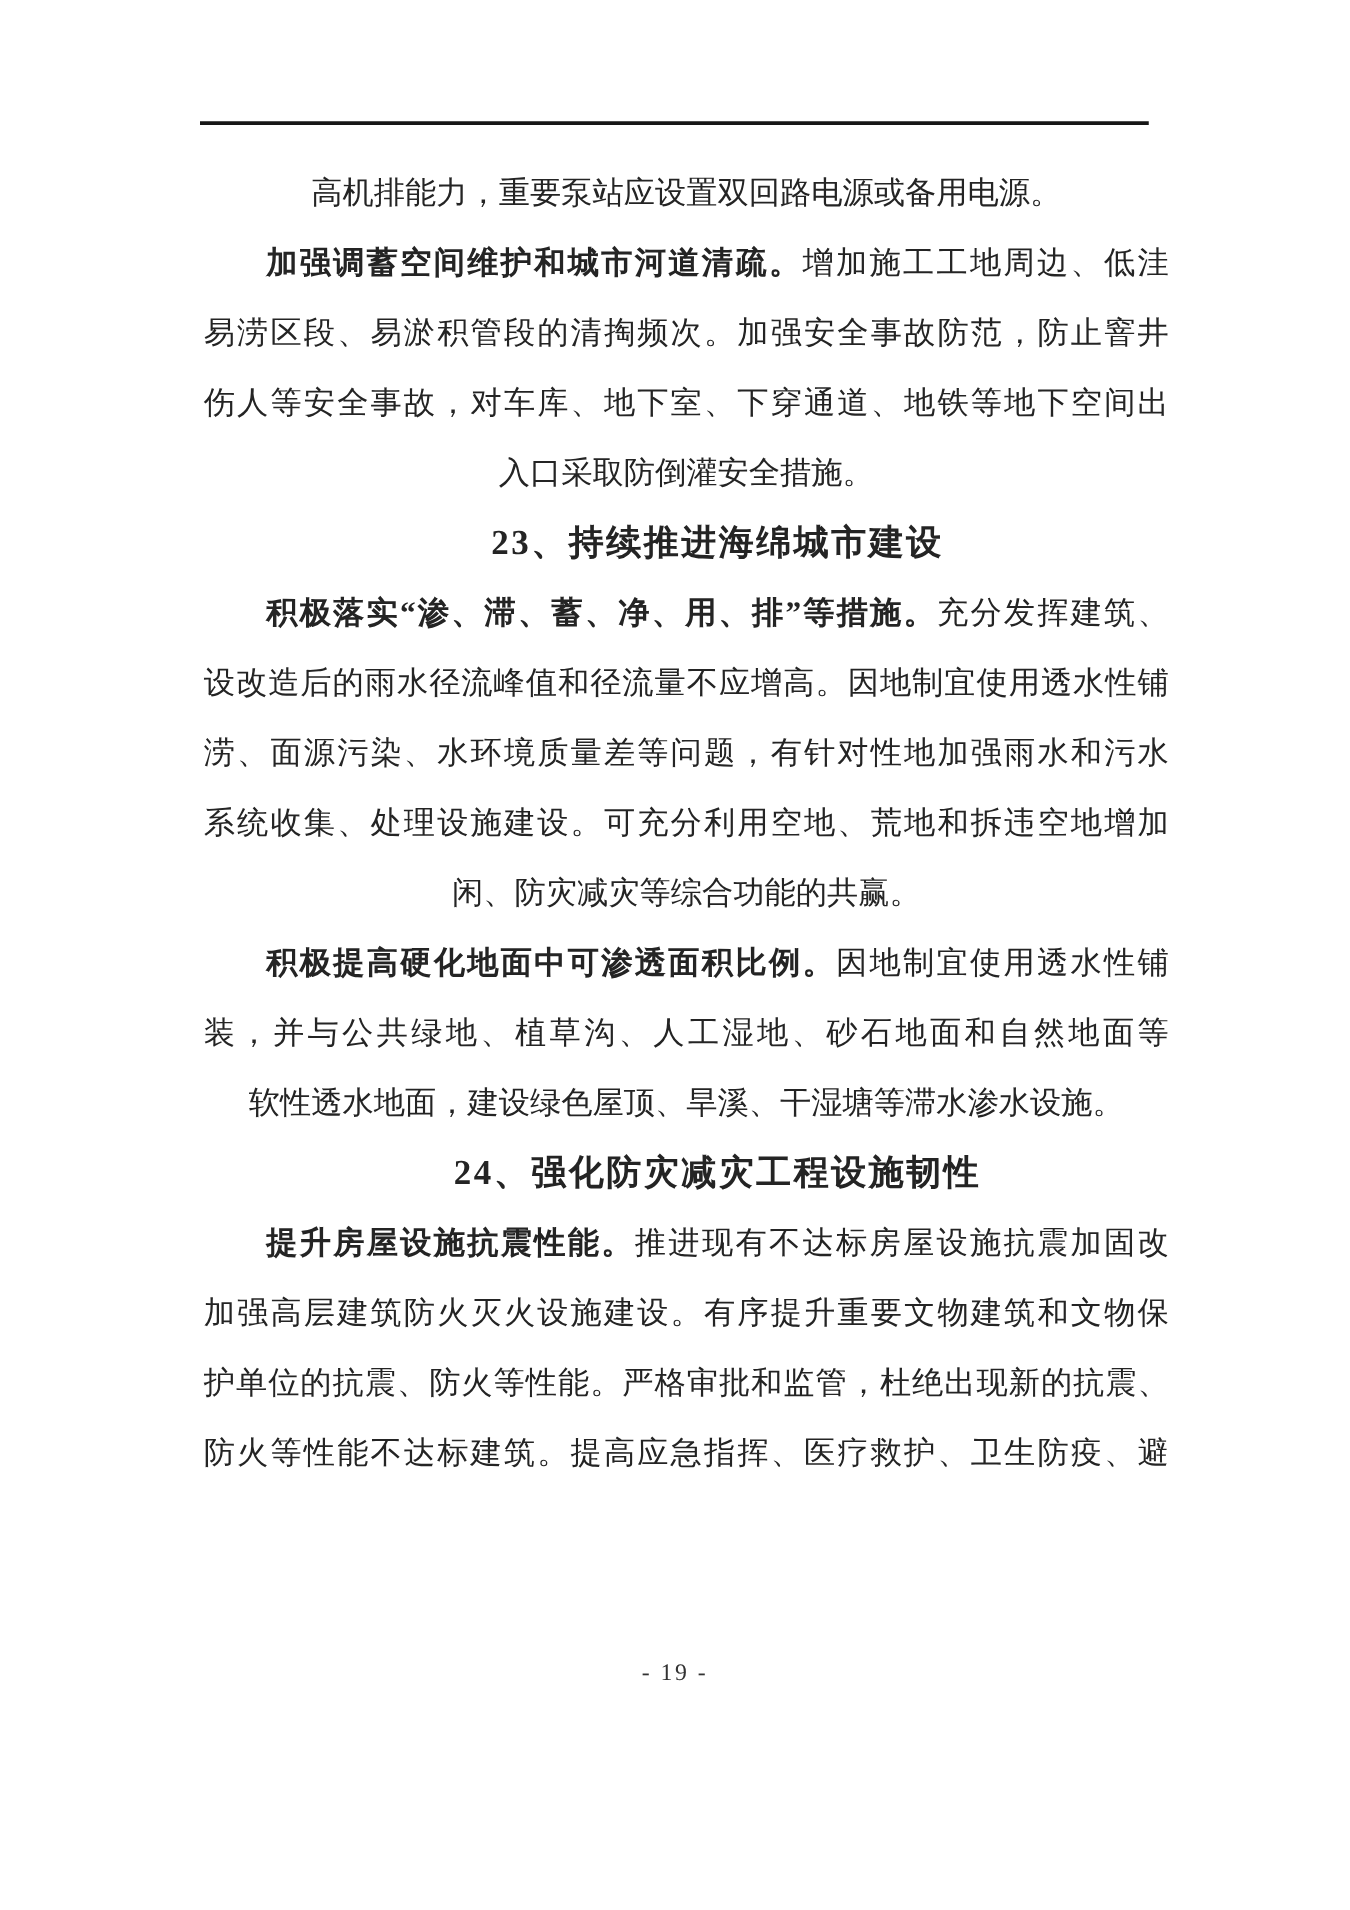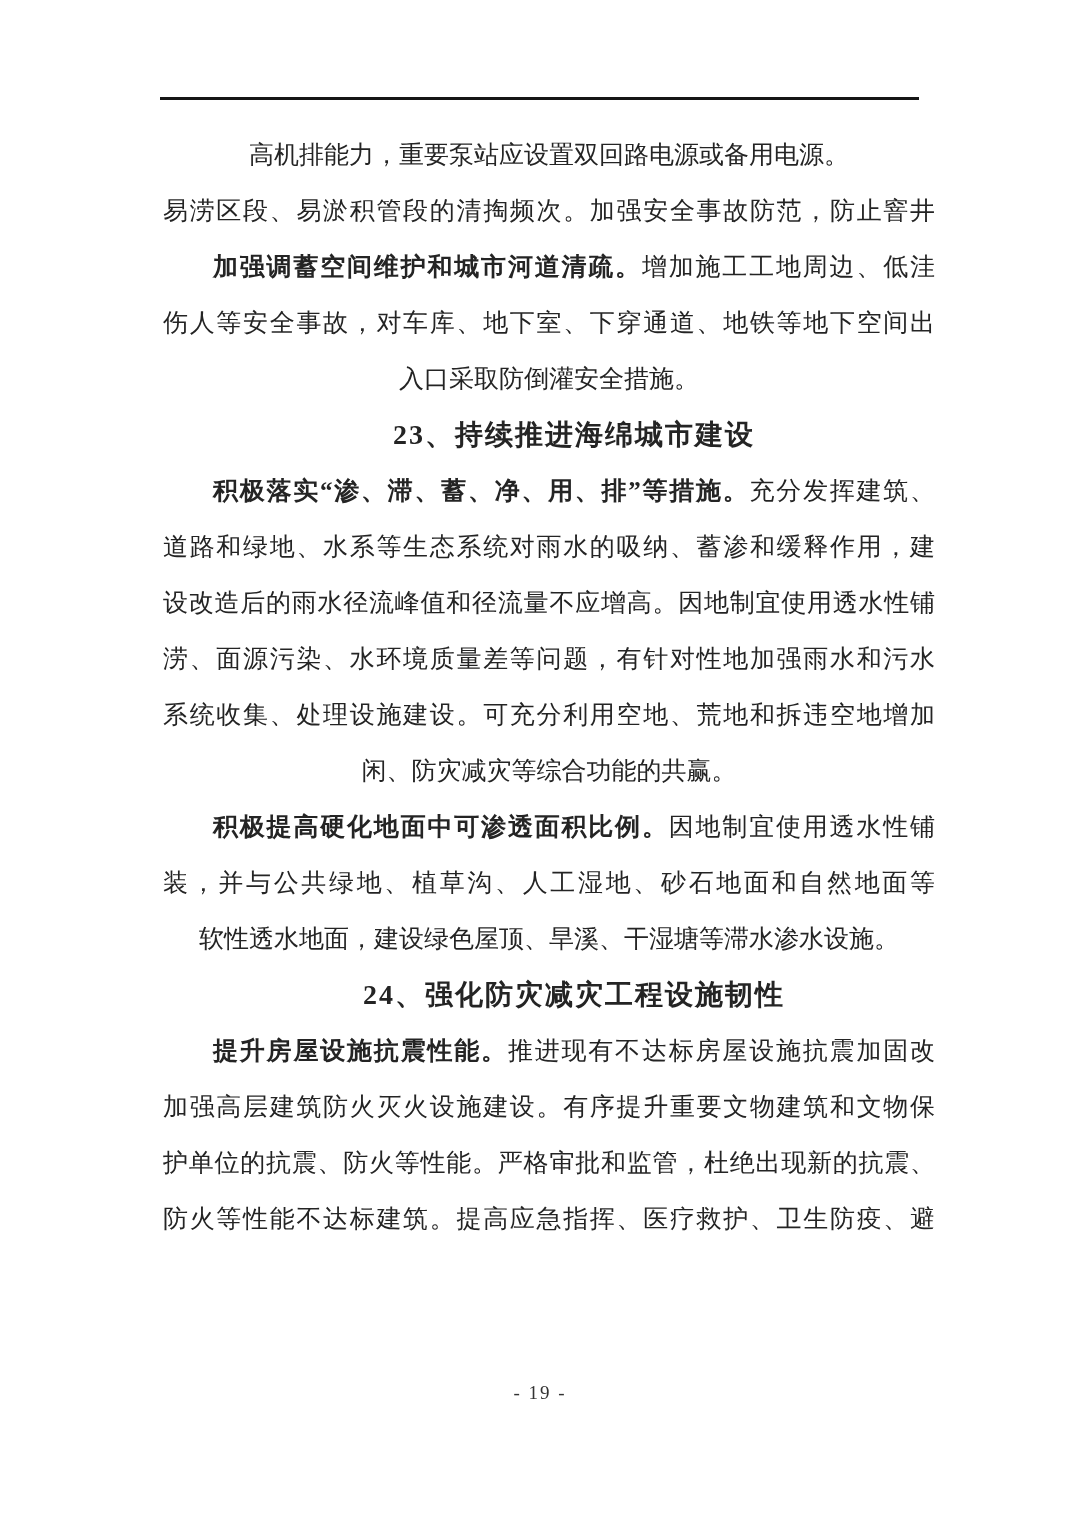--- a/index.html
+++ b/index.html
@@ -57,44 +57,43 @@
   }
   .seg-bold{
     font-weight:700;
   }
   .seg-regular{
     font-weight:400;
   }
   .footer{
     position:absolute;
     left:0;
-    top:1382px;
+    top:1328px;
     width:1080px;
     text-align:center;
   }
   .page-num{
     font-size:19px;
     color:#333333;
     letter-spacing:2px;
   }
 </style>
 </head>
 <body>
 
 <div class="page">
   <div class="header-rule"></div>
   <div class="doc-body" id="doc-body">
       <div class="line"><span class="seg-regular">高机排能力，重要泵站应设置双回路电源或备用电源。</span></div>
+      <div class="line justify indent"><span class="seg-bold">加强调蓄空间维护和城市河道清疏。</span><span class="seg-regular">增加施工工地周边、低洼</span></div>
       <div class="line justify"><span class="seg-regular">易涝区段、易淤积管段的清掏频次。加强安全事故防范，防止窨井</span></div>
-      <div class="line justify indent"><span class="seg-bold">加强调蓄空间维护和城市河道清疏。</span><span class="seg-regular">增加施工工地周边、低洼</span></div>
       <div class="line justify"><span class="seg-regular">伤人等安全事故，对车库、地下室、下穿通道、地铁等地下空间出</span></div>
       <div class="line"><span class="seg-regular">入口采取防倒灌安全措施。</span></div>
       <div class="line indent heading"><span class="seg-bold">23、持续推进海绵城市建设</span></div>
       <div class="line justify indent"><span class="seg-bold">积极落实“渗、滞、蓄、净、用、排”等措施。</span><span class="seg-regular">充分发挥建筑、</span></div>
-      <div class="line justify"><span class="seg-regular">道路和绿地、水系等生态系统对雨水的吸纳、蓄渗和缓释作用，建</span></div>
       <div class="line justify"><span class="seg-regular">设改造后的雨水径流峰值和径流量不应增高。因地制宜使用透水性铺</span></div>
       <div class="line justify"><span class="seg-regular">涝、面源污染、水环境质量差等问题，有针对性地加强雨水和污水</span></div>
       <div class="line justify"><span class="seg-regular">系统收集、处理设施建设。可充分利用空地、荒地和拆违空地增加</span></div>
       <div class="line"><span class="seg-regular">闲、防灾减灾等综合功能的共赢。</span></div>
       <div class="line justify indent"><span class="seg-bold">积极提高硬化地面中可渗透面积比例。</span><span class="seg-regular">因地制宜使用透水性铺</span></div>
       <div class="line justify"><span class="seg-regular">装，并与公共绿地、植草沟、人工湿地、砂石地面和自然地面等</span></div>
       <div class="line"><span class="seg-regular">软性透水地面，建设绿色屋顶、旱溪、干湿塘等滞水渗水设施。</span></div>
       <div class="line indent heading"><span class="seg-bold">24、强化防灾减灾工程设施韧性</span></div>
       <div class="line justify indent"><span class="seg-bold">提升房屋设施抗震性能。</span><span class="seg-regular">推进现有不达标房屋设施抗震加固改</span></div>
       <div class="line justify"><span class="seg-regular">加强高层建筑防火灭火设施建设。有序提升重要文物建筑和文物保</span></div>

